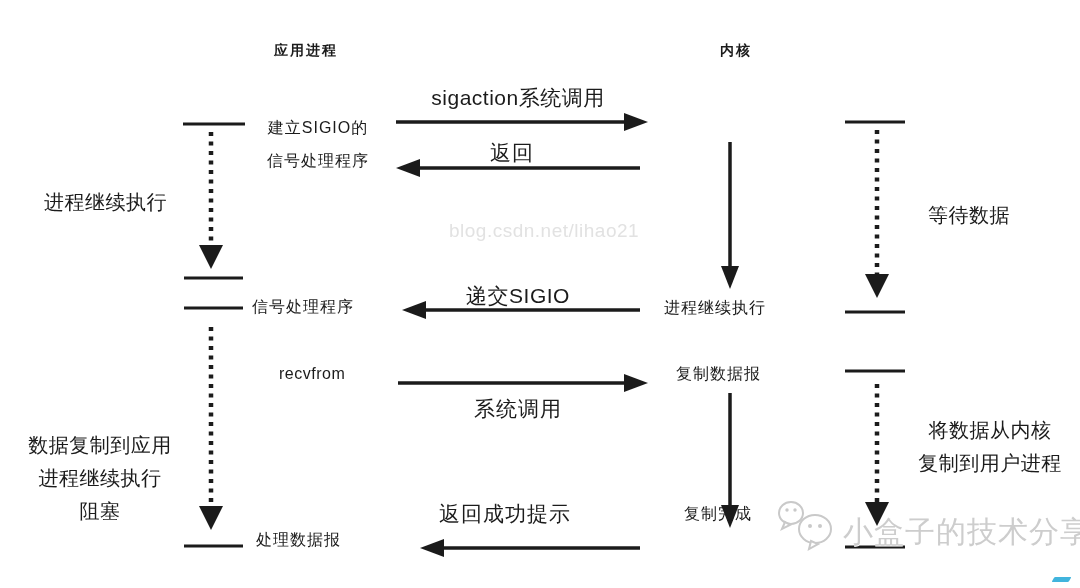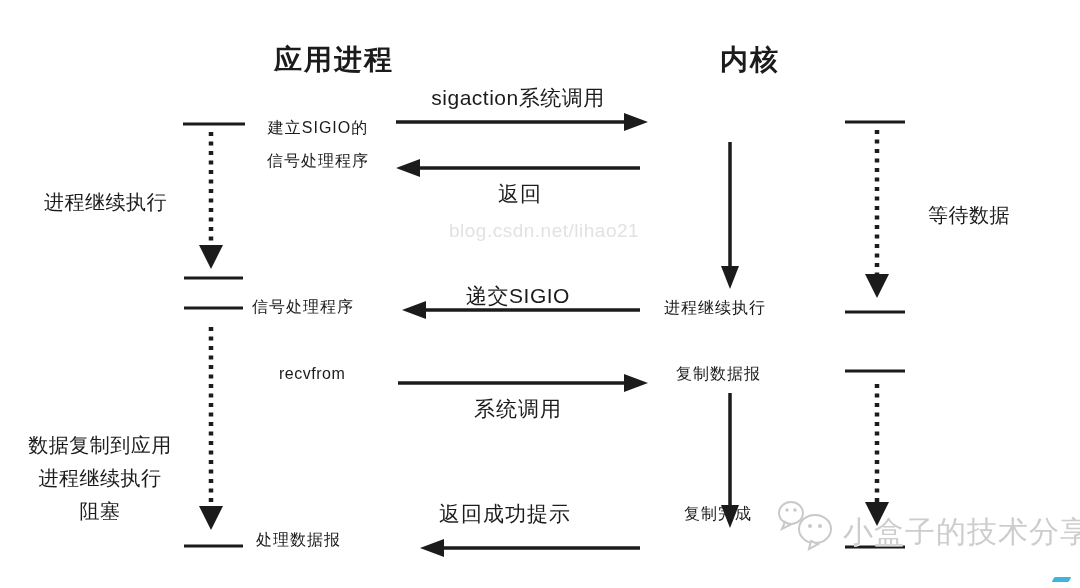--- a/index.html
+++ b/index.html
@@ -18,21 +18,21 @@
   }
   svg.lines{position:absolute;left:0;top:0;}
   .txt{
     position:absolute;
     white-space:nowrap;
     color:var(--ink);
     font-size:16px;
     letter-spacing:1px;
     line-height:1.25;
   }
-  .hdr{font-weight:bold;font-size:28px;letter-spacing:2px;}
+  .hdr{font-weight:bold;font-size:14px;letter-spacing:2px;}
   .ctr{text-align:center;}
   .arrow-label{font-size:21px;}
   .side-label{font-size:20px;letter-spacing:0.5px;}
   .mlines{line-height:33px;}
   .wm-center{
     color:var(--wm);
     font-size:19px;
     letter-spacing:0.5px;
   }
   .wm-bottom{
@@ -158,38 +158,42 @@
 
 
   <div class="txt" style="left:664px;top:298px;">进程继续执行</div>
 
   <div class="txt" style="left:676px;top:364px;">复制数据报</div>
 
   <div class="txt" style="left:684px;top:504px;">复制完成</div>
 
   <div class="txt ctr arrow-label" style="left:398px;top:85px;width:240px;letter-spacing:0.5px;">sigaction系统调用</div>
 
-  <div class="txt ctr arrow-label" style="left:400px;top:140px;width:240px;margin-top:41px;">返回</div>
+  <div class="txt ctr arrow-label" style="left:392px;top:140px;width:240px;">返回</div>
 
   <div class="txt ctr arrow-label" style="left:398px;top:283px;width:240px;letter-spacing:0.5px;">递交SIGIO</div>
 
   <div class="txt ctr arrow-label" style="left:398px;top:348px;width:240px;margin-top:48px;">系统调用</div>
 
   <div class="txt ctr arrow-label" style="left:385px;top:501px;width:240px;">返回成功提示</div>
 
   <div class="txt side-label" style="left:36px;top:190px;margin-left:8px;">进程继续执行</div>
 
   <div class="txt side-label" style="left:928px;top:203px;">等待数据</div>
 
   <div class="txt ctr side-label mlines" style="left:14px;top:429px;width:172px;">
     <div>数据复制到应用</div>
     <div>进程继续执行</div>
     <div>阻塞</div>
   </div>
 
+  <div class="txt ctr side-label mlines" style="left:905px;top:414px;width:170px;">
+    <div>将数据从内核</div>
+    <div>复制到用户进程</div>
+  </div>
 
   <div class="txt wm-center" style="left:449px;top:219px;">blog.csdn.net/lihao21</div>
 
   <div class="txt wm-bottom" style="left:843px;top:513px;">小盒子的技术分享</div>
 
   <div class="corner-mark"></div>
 
 </div>
 
 </body></html>

